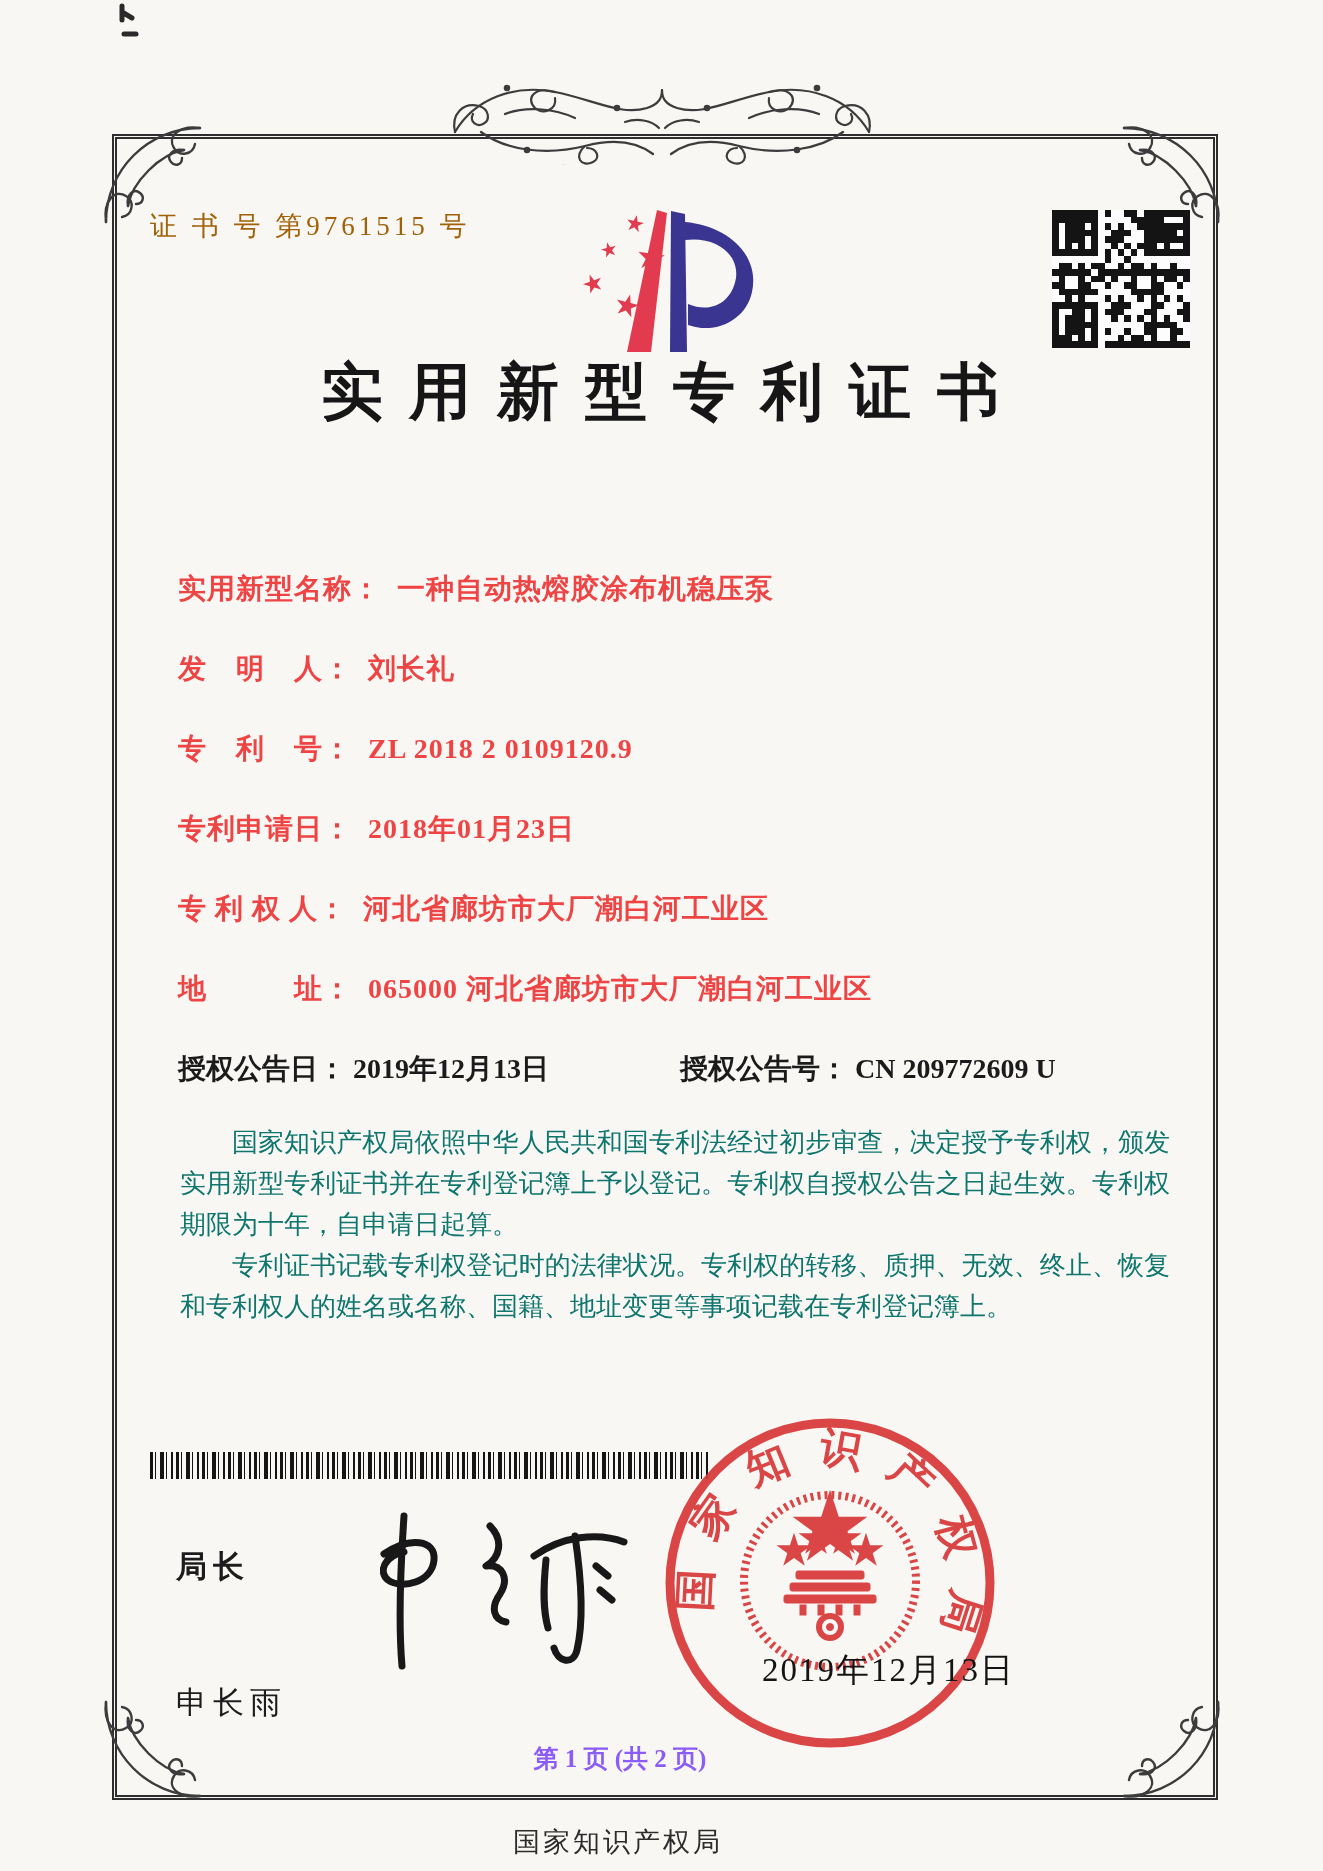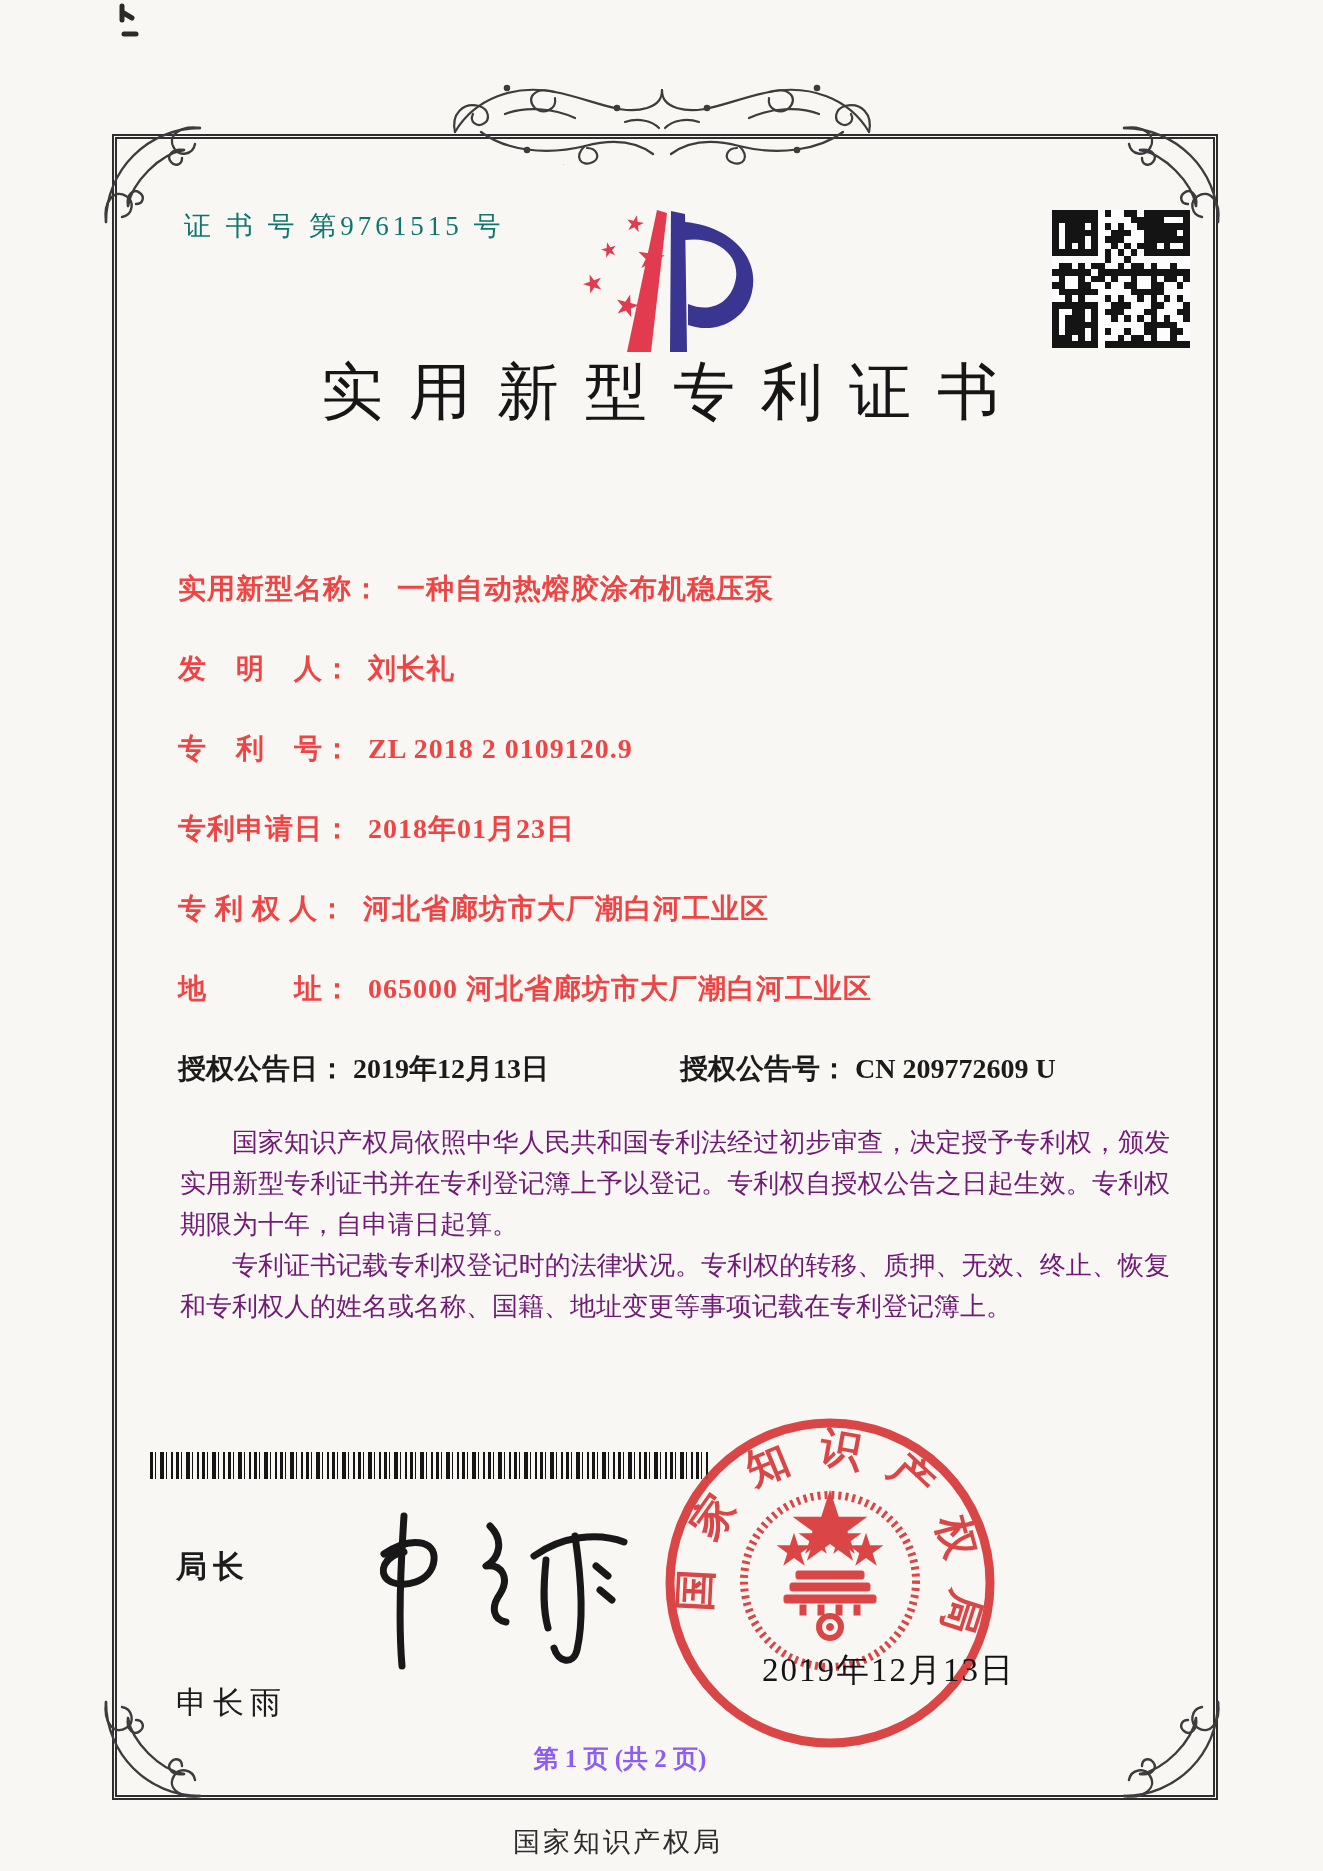--- a/index.html
+++ b/index.html
@@ -11,39 +11,39 @@
          border:5px double #2e2e2e;}
   .ornament{position:absolute;left:385px;top:58px;width:554px;height:112px;}
   .corner{position:absolute;width:110px;height:110px;}
   .corner.tl{left:98px;top:120px;}
   .corner.tr{left:1116px;top:120px;transform:scaleX(-1);}
   .corner.bl{left:98px;top:1694px;transform:scaleY(-1);}
   .corner.br{left:1116px;top:1694px;transform:scale(-1,-1);}
   .smudge{position:absolute;left:108px;top:2px;width:50px;height:46px;}
   
   .cert-no{position:absolute;left:150px;top:208px;font-size:27px;letter-spacing:4px;
-           font-weight:500;color:#0f766e;margin-left:34px;}
+           font-weight:500;color:#a16207;}
   .logo{position:absolute;left:563px;top:164px;width:210px;height:192px;}
   .qr{position:absolute;left:1052px;top:210px;width:138px;height:138px;background:#fdfdfd;
       display:grid;grid-template-columns:repeat(21,1fr);grid-template-rows:repeat(21,1fr);}
   .qr .on{background:#141414;}
   .title{position:absolute;left:112px;top:350px;width:1096px;margin:0;text-align:center;
-         font-size:62px;font-weight:400;letter-spacing:26px;padding-left:26px;box-sizing:border-box;
+         font-size:62px;font-weight:700;letter-spacing:26px;padding-left:26px;box-sizing:border-box;
          color:#161616;}
   
   .fields{position:absolute;left:178px;top:570px;width:1000px;}
   .row{height:80px;font-size:28px;font-weight:600;letter-spacing:1px;white-space:nowrap;color:#ef4444;}
   .row .lab{display:inline-block;}
   .row .val{display:inline-block;margin-left:8px;}
   .grant{position:absolute;left:178px;top:1050px;width:1000px;height:60px;
          font-size:28px;font-weight:600;white-space:nowrap;color:#1b1b1b;}
   .grant .g2{position:absolute;left:502px;top:0;}
   
   .paras{position:absolute;left:180px;top:1122px;width:990px;font-size:26px;line-height:41px;
-         color:#701a75;text-align:justify;}
+         color:#0f766e;text-align:justify;}
   .paras p{margin:0;text-indent:2em;}
   
   .barcode{position:absolute;left:150px;top:1452px;width:558px;height:27px;
      background:repeating-linear-gradient(90deg,#151515 0 3px,#f8f7f4 3px 5px,#151515 5px 6px,
      #f8f7f4 6px 10px,#151515 10px 14px,#f8f7f4 14px 16px,#151515 16px 17px,#f8f7f4 17px 21px,
      #151515 21px 23px,#f8f7f4 23px 26px);}
   .officer-title{position:absolute;left:176px;top:1546px;font-size:31px;font-weight:600;
                  letter-spacing:6px;font-family:"Liberation Sans", sans-serif;}
   .officer-name{position:absolute;left:176px;top:1682px;font-size:31px;font-weight:400;
                 letter-spacing:6px;font-family:"Liberation Sans", sans-serif;}

